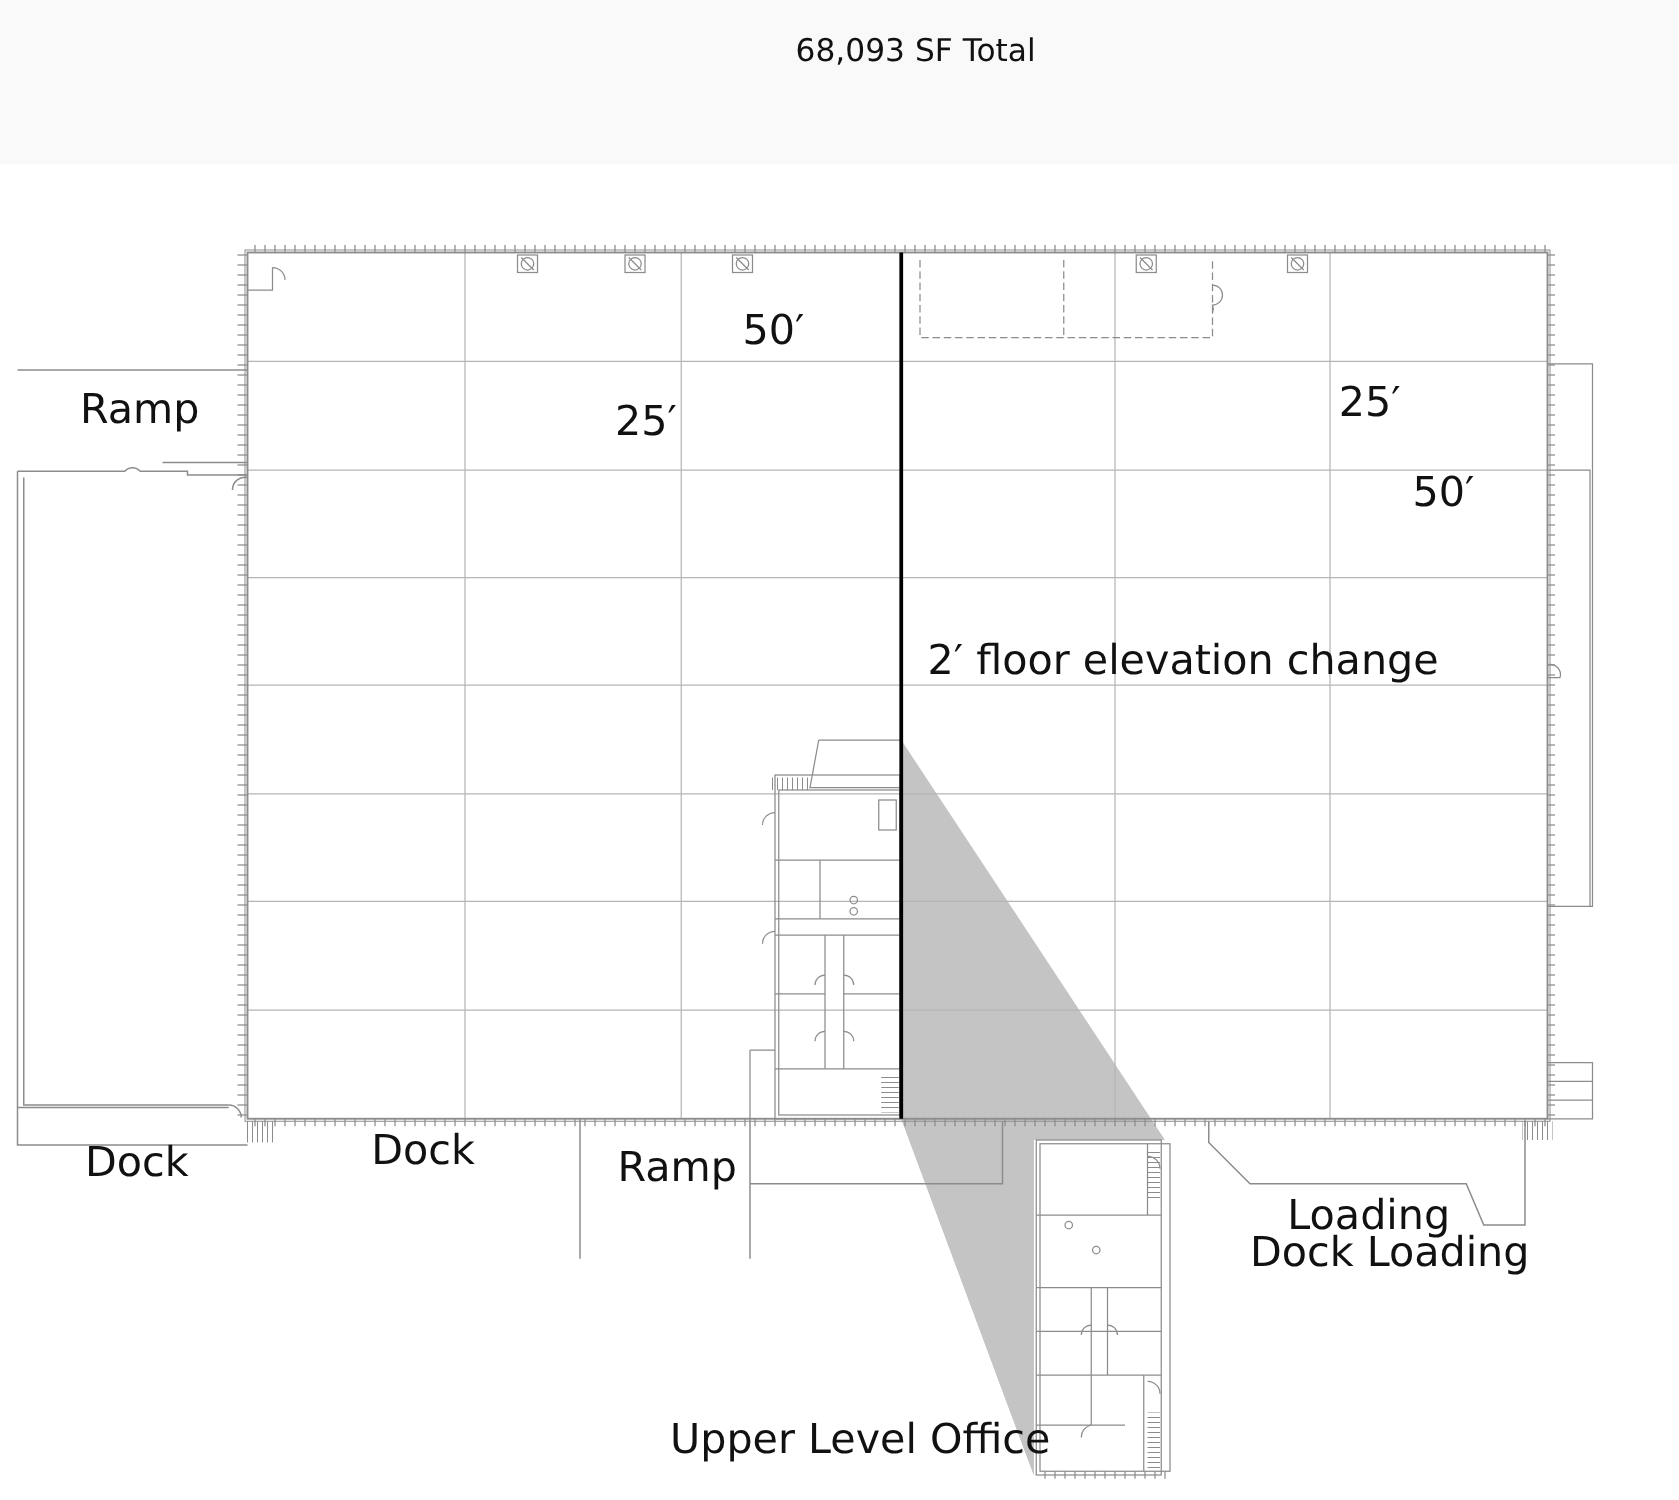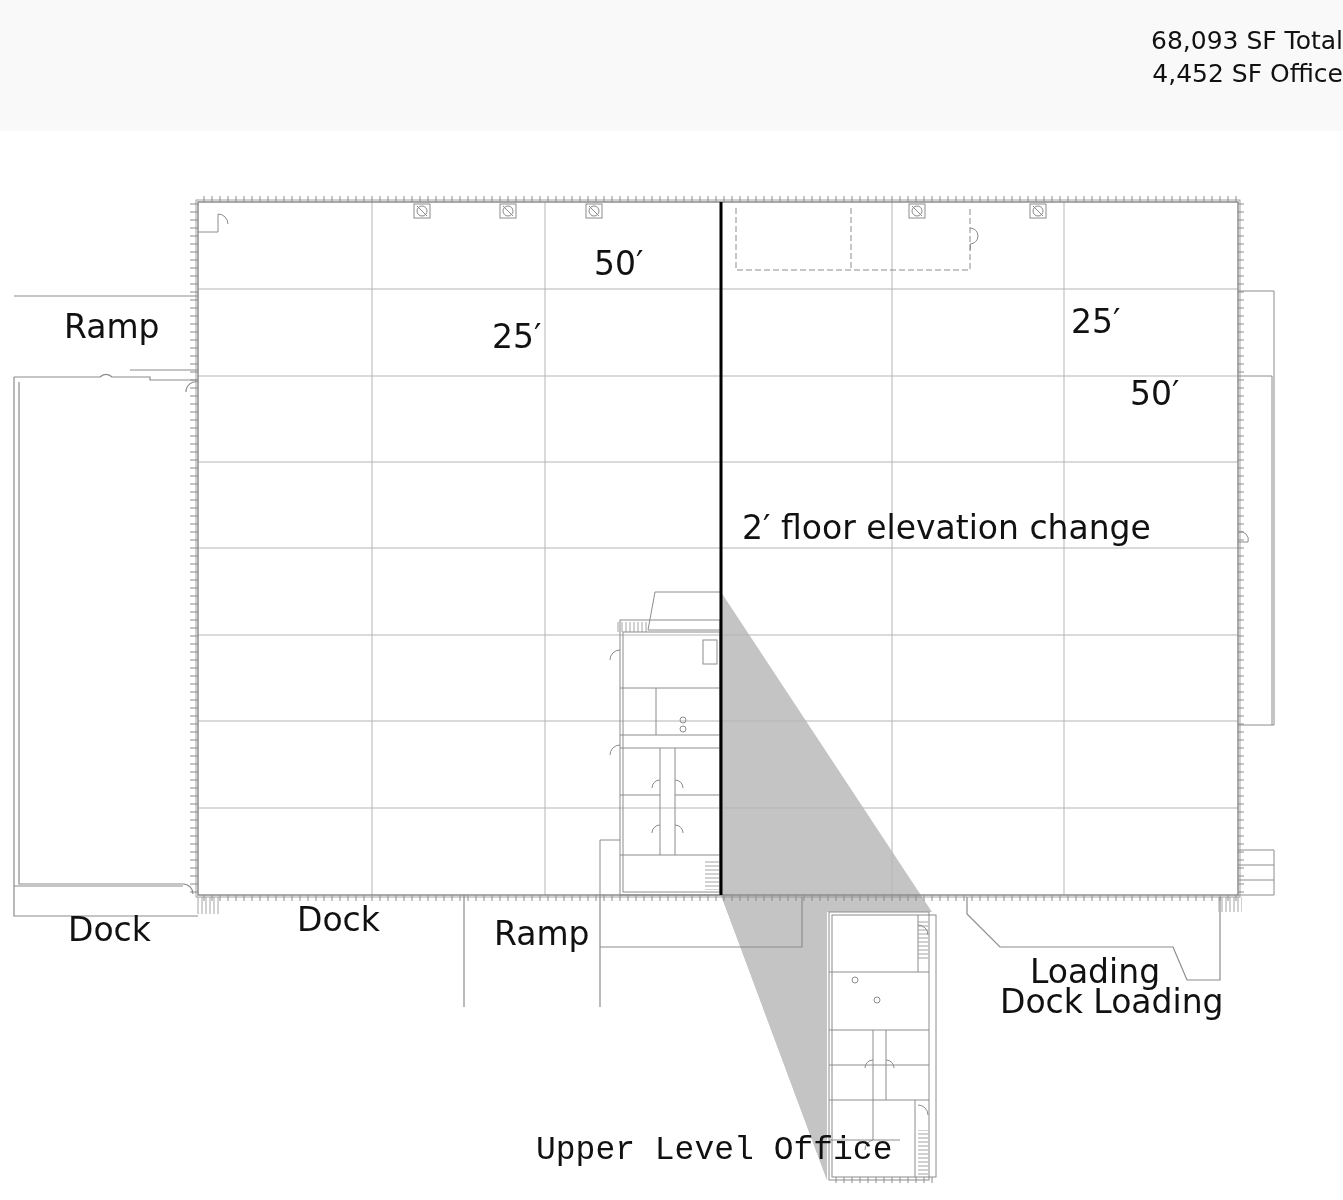--- a/index.html
+++ b/index.html
@@ -1,30 +1,29 @@
 <!DOCTYPE html>
 <html><head>
 <meta charset="utf-8">
 <style>
   html, body { margin:0; padding:0; background:#ffffff; }
   body { width:1343px; height:1200px; position:relative; overflow:hidden; font-family:"DejaVu Sans", sans-serif; color:#111; }
   .header { position:absolute; left:0; top:0; width:1343px; height:131px; background:#f9f9f9; }
   .header-lines { position:absolute; left:0; top:24px; width:1343px; text-align:center; font-size:25px; line-height:33px; color:#111; }
-  .header-lines div { margin-left:122px;text-align:right; }
+  .header-lines div { margin-left:122px; }
   svg.plan { position:absolute; left:0; top:0; }
   .label { position:absolute; font-size:33px; color:#111; white-space:nowrap; line-height:30px; }
   .label.center { text-align:center; }
 </style>
 </head>
 <body>
 
 <div class="header">
   <div class="header-lines">
     <div>68,093 SF Total</div>
-    <div>4,452 SF Office</div>
   </div>
 </div>
 
 <svg class="plan" width="1343" height="1200" viewBox="0 0 1343 1200" xmlns="http://www.w3.org/2000/svg">
   <defs>
     <pattern id="tickH" x="0" y="0" width="8" height="6" patternUnits="userSpaceOnUse">
       <line x1="4" y1="0" x2="4" y2="6" stroke="#8c8c8c" stroke-width="1"></line>
     </pattern>
     <pattern id="tickV" x="0" y="0" width="6" height="8" patternUnits="userSpaceOnUse">
       <line x1="0" y1="4" x2="6" y2="4" stroke="#8c8c8c" stroke-width="1"></line>
@@ -191,13 +190,13 @@
 <div class="label" style="left:1071px; top:307px;">25′</div>
 <div class="label" style="left:1130px; top:379px;">50′</div>
 <div class="label" style="left:742px; top:513px;">2′ floor elevation change</div>
 <div class="label" style="left:68px; top:915px;">Dock</div>
 <div class="label" style="left:297px; top:905px;">Dock</div>
 <div class="label" style="left:494px; top:919px;">Ramp</div>
 <div class="label center" style="left:1000px; top:957px; width:190px;">
   <div>Loading</div>
   <div>Dock Loading</div>
 </div>
-<div class="label" style="left:536px; top:1136px;font-family:Liberation Mono, monospace;">Upper Level Office</div>
+<div class="label" style="left:536px; top:1136px;">Upper Level Office</div>
 
 </body></html>

